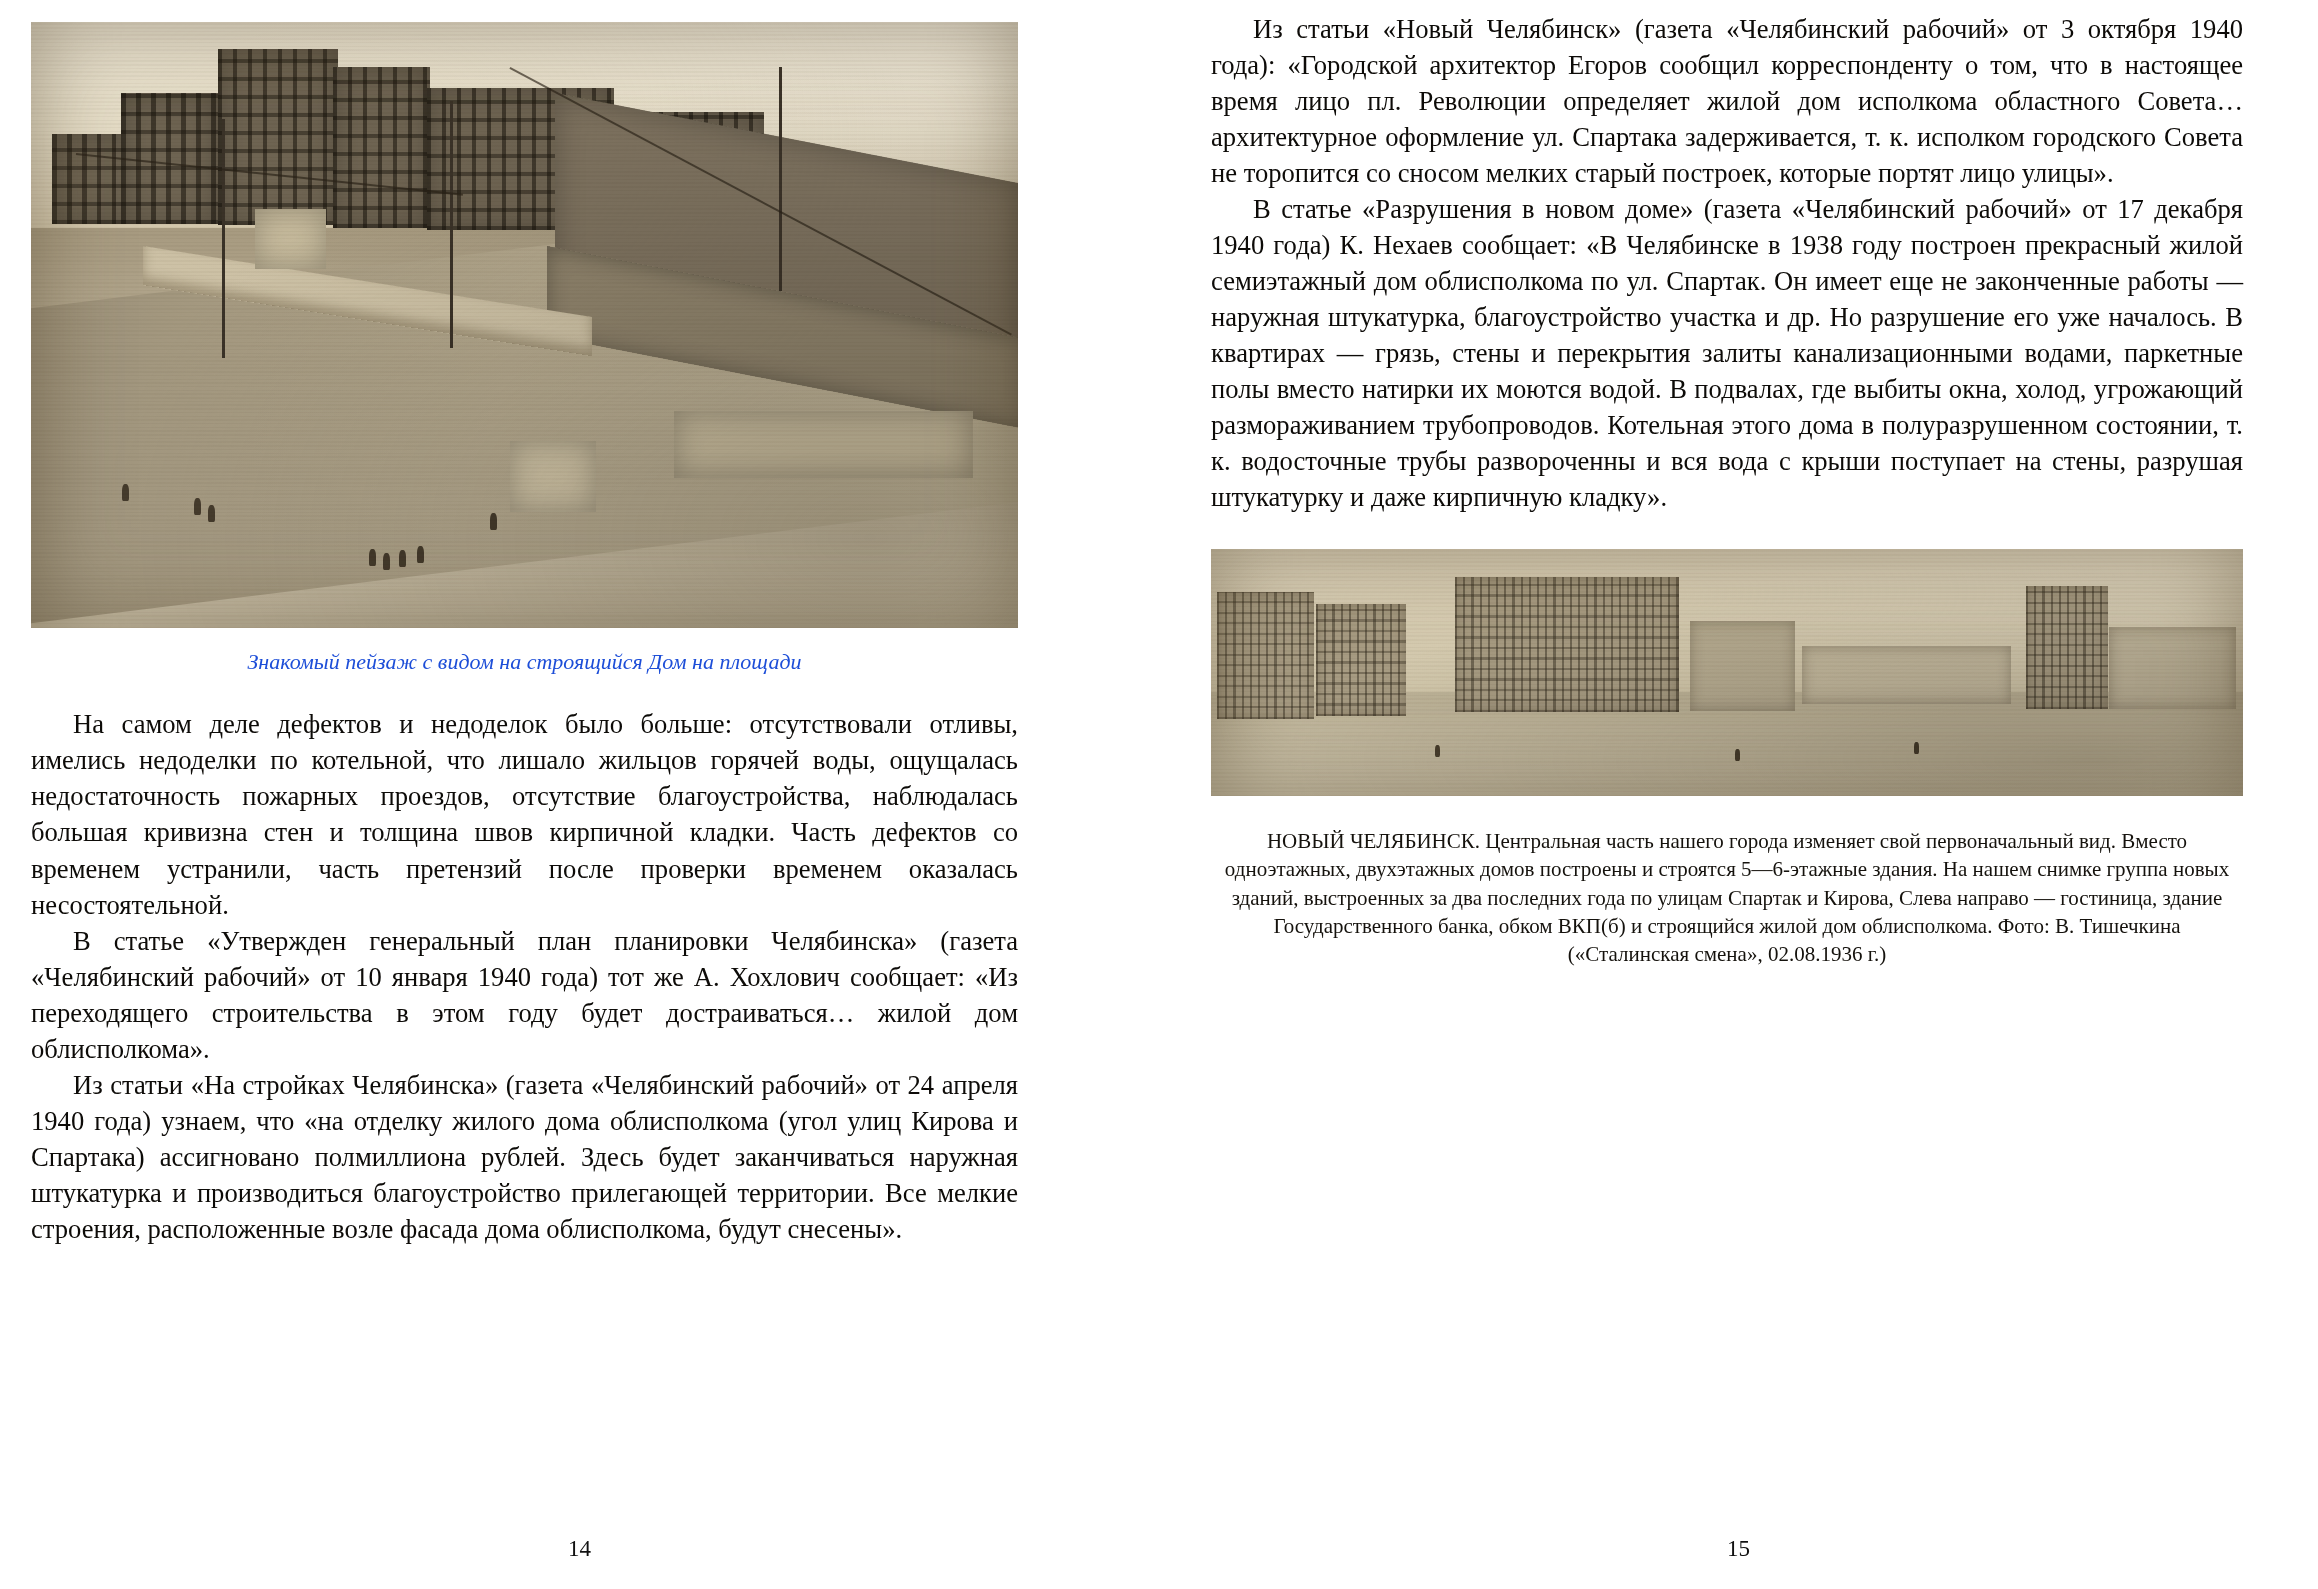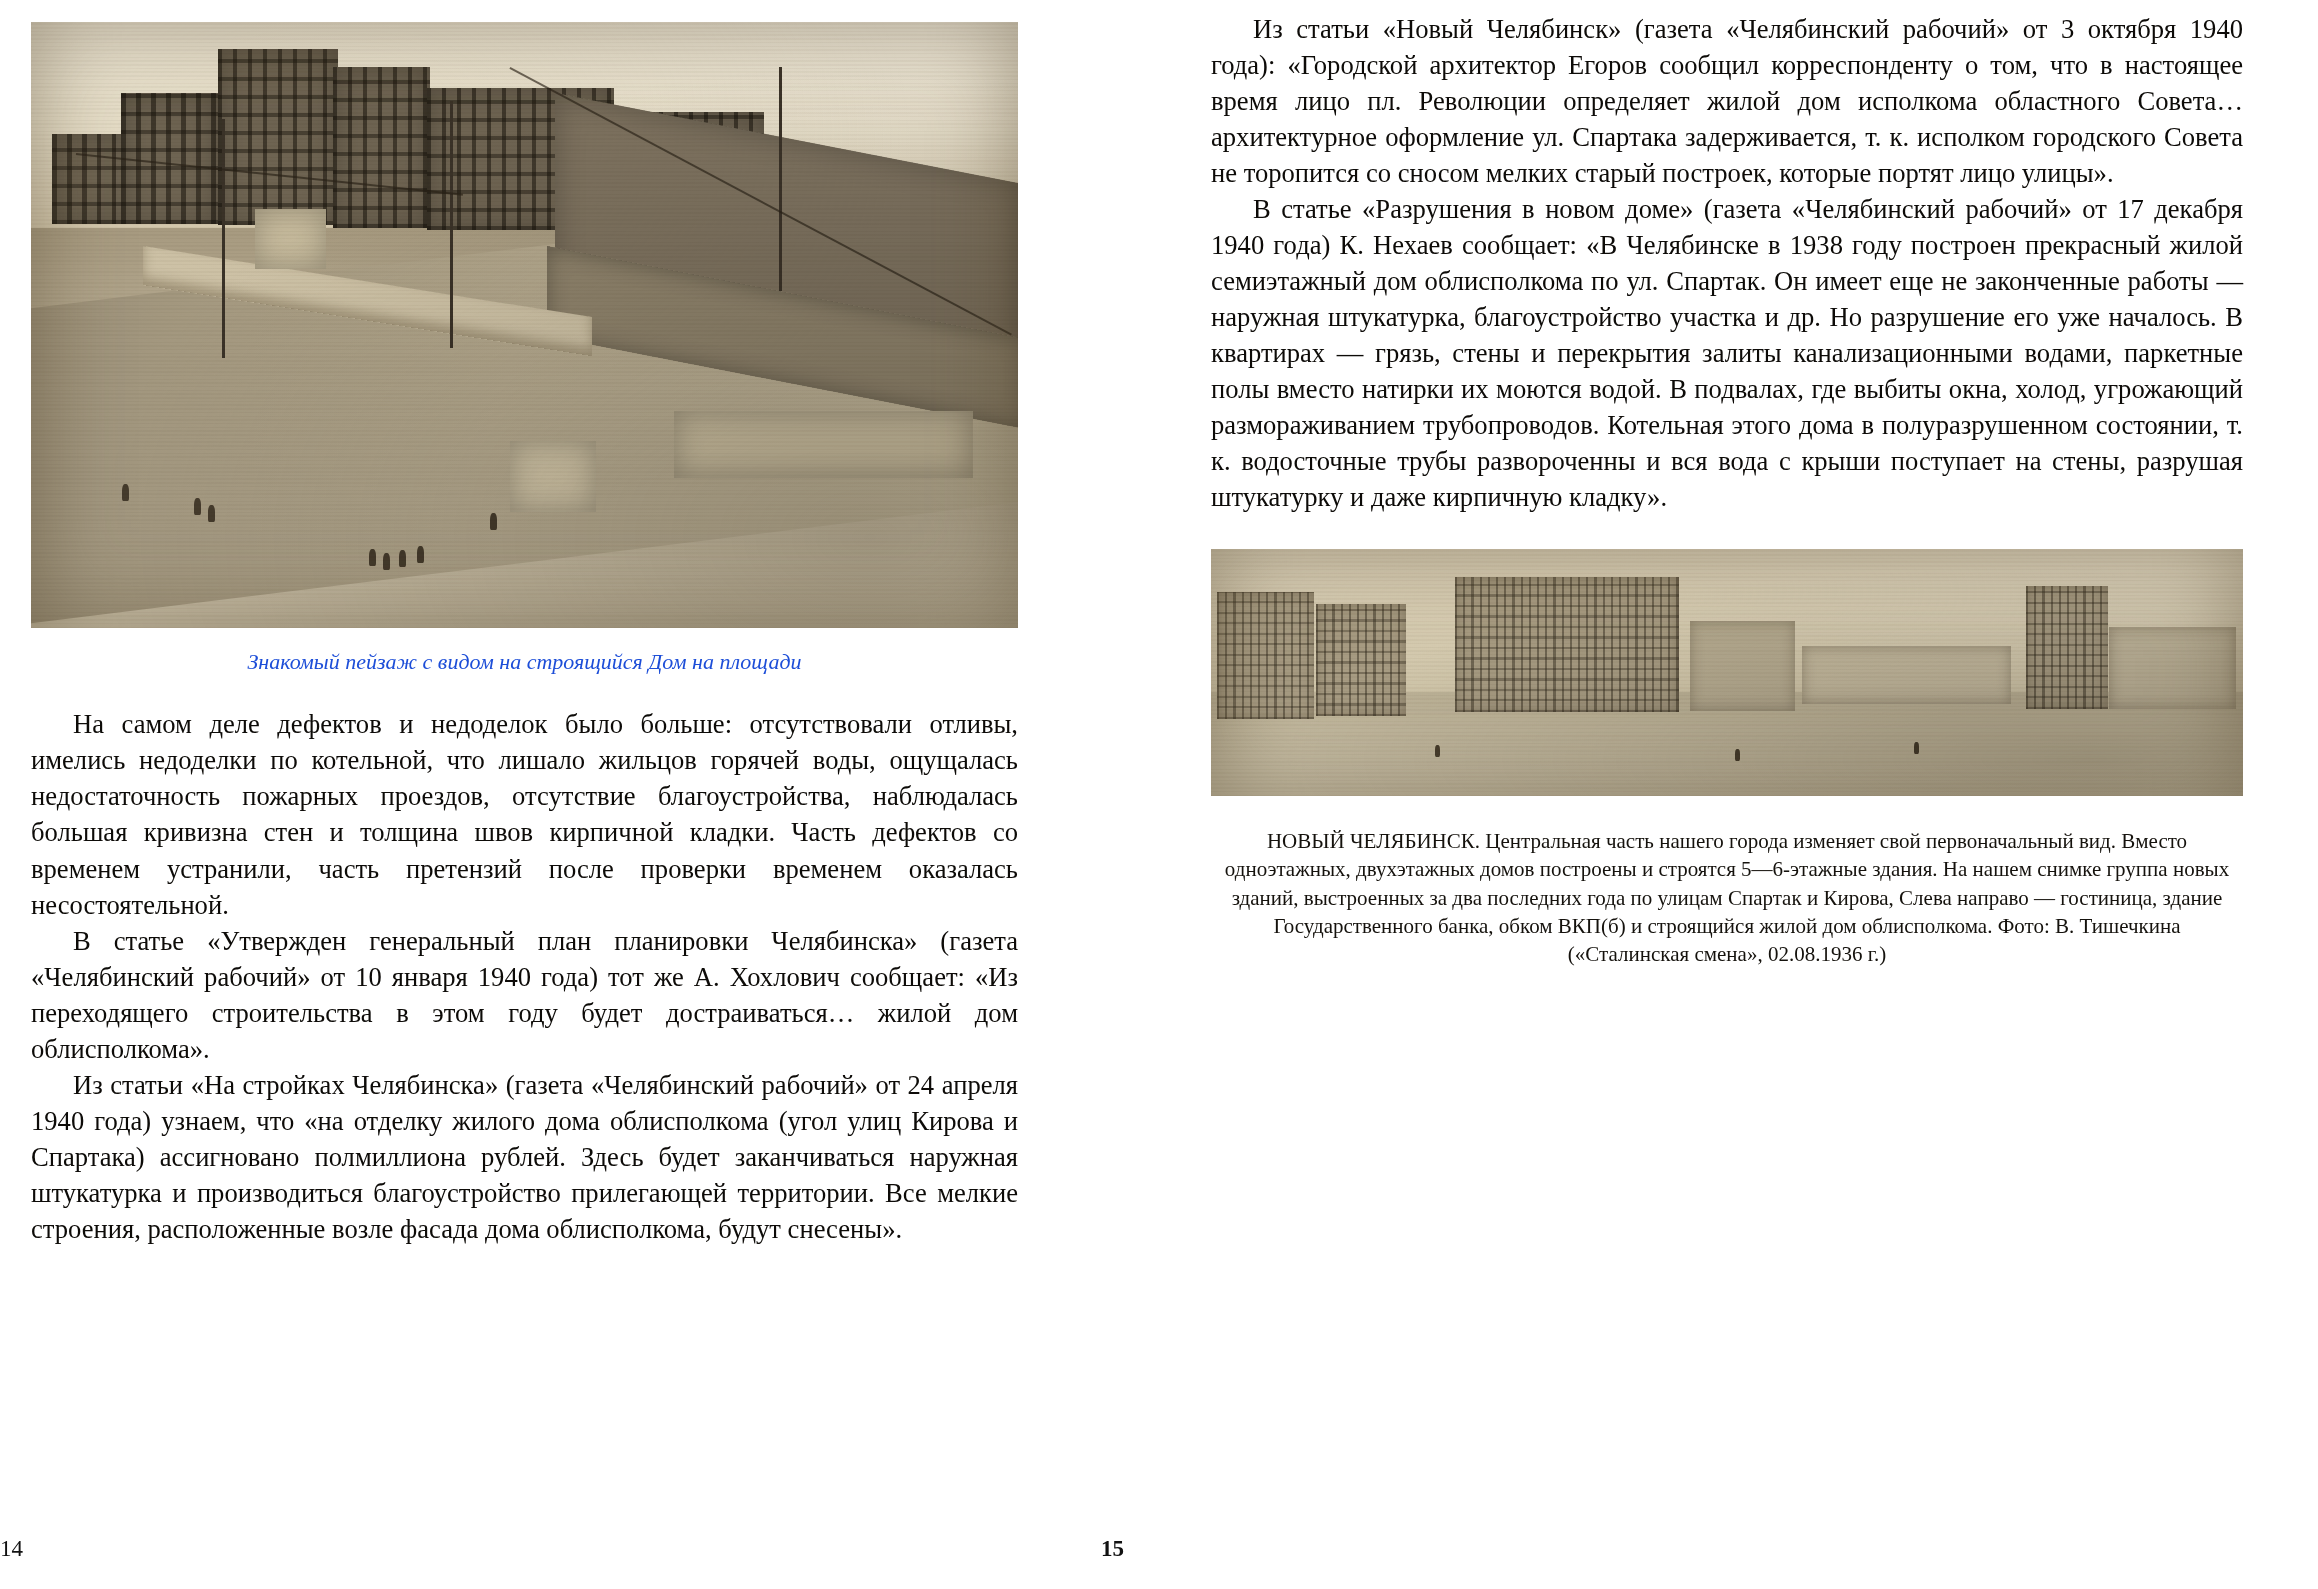--- a/index.html
+++ b/index.html
@@ -159,23 +159,24 @@
     text-align: center;
     margin: 31px 0 0 0;
     color: #15120d;
   }
 
   
   .folio {
     position: absolute;
     bottom: 27px;
     font-size: 23px;
+    text-align: center;
   }
   .folio-left { left: 0; width: 1159px; }
-  .folio-right { left: 1101px; width: 1159px; font-weight: bold; }
+  .folio-right { left: 1159px; width: 1159px; }
 </style>
 </head>
 <body>
 
 <div class="spread">
 
   <div class="page page-left">
 
     <div class="photo photo-1">
       <div class="sky"></div>

